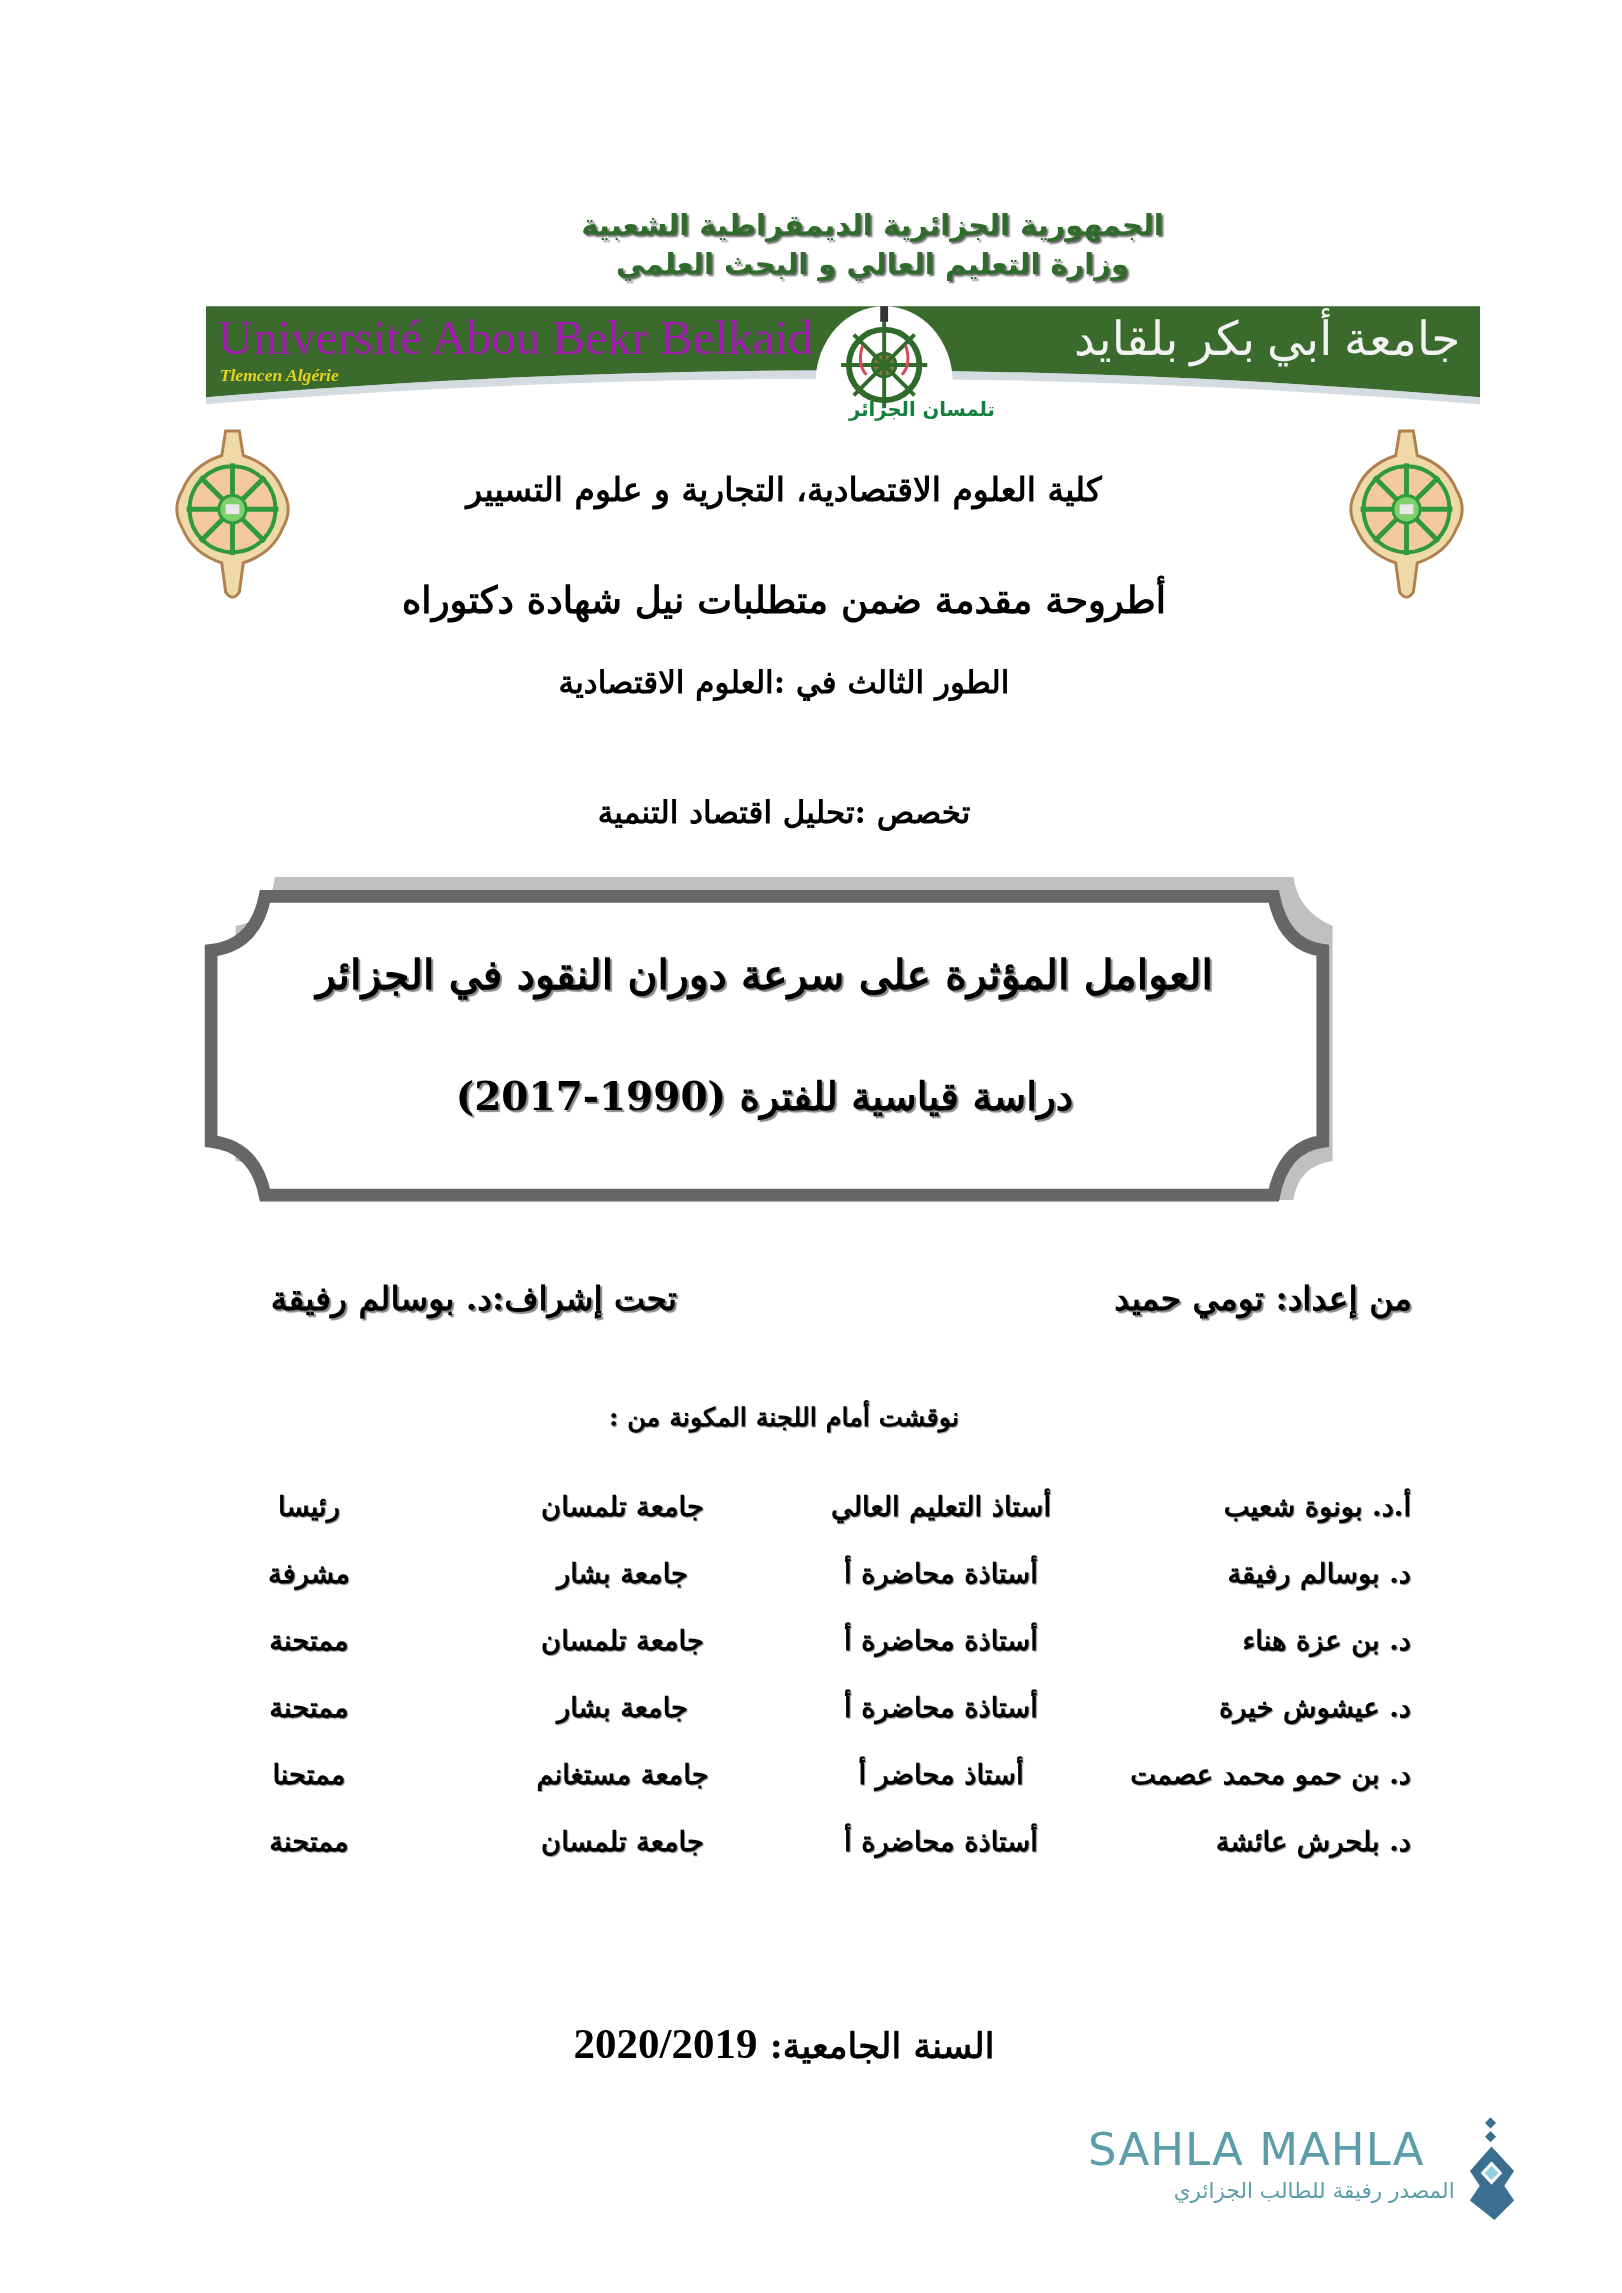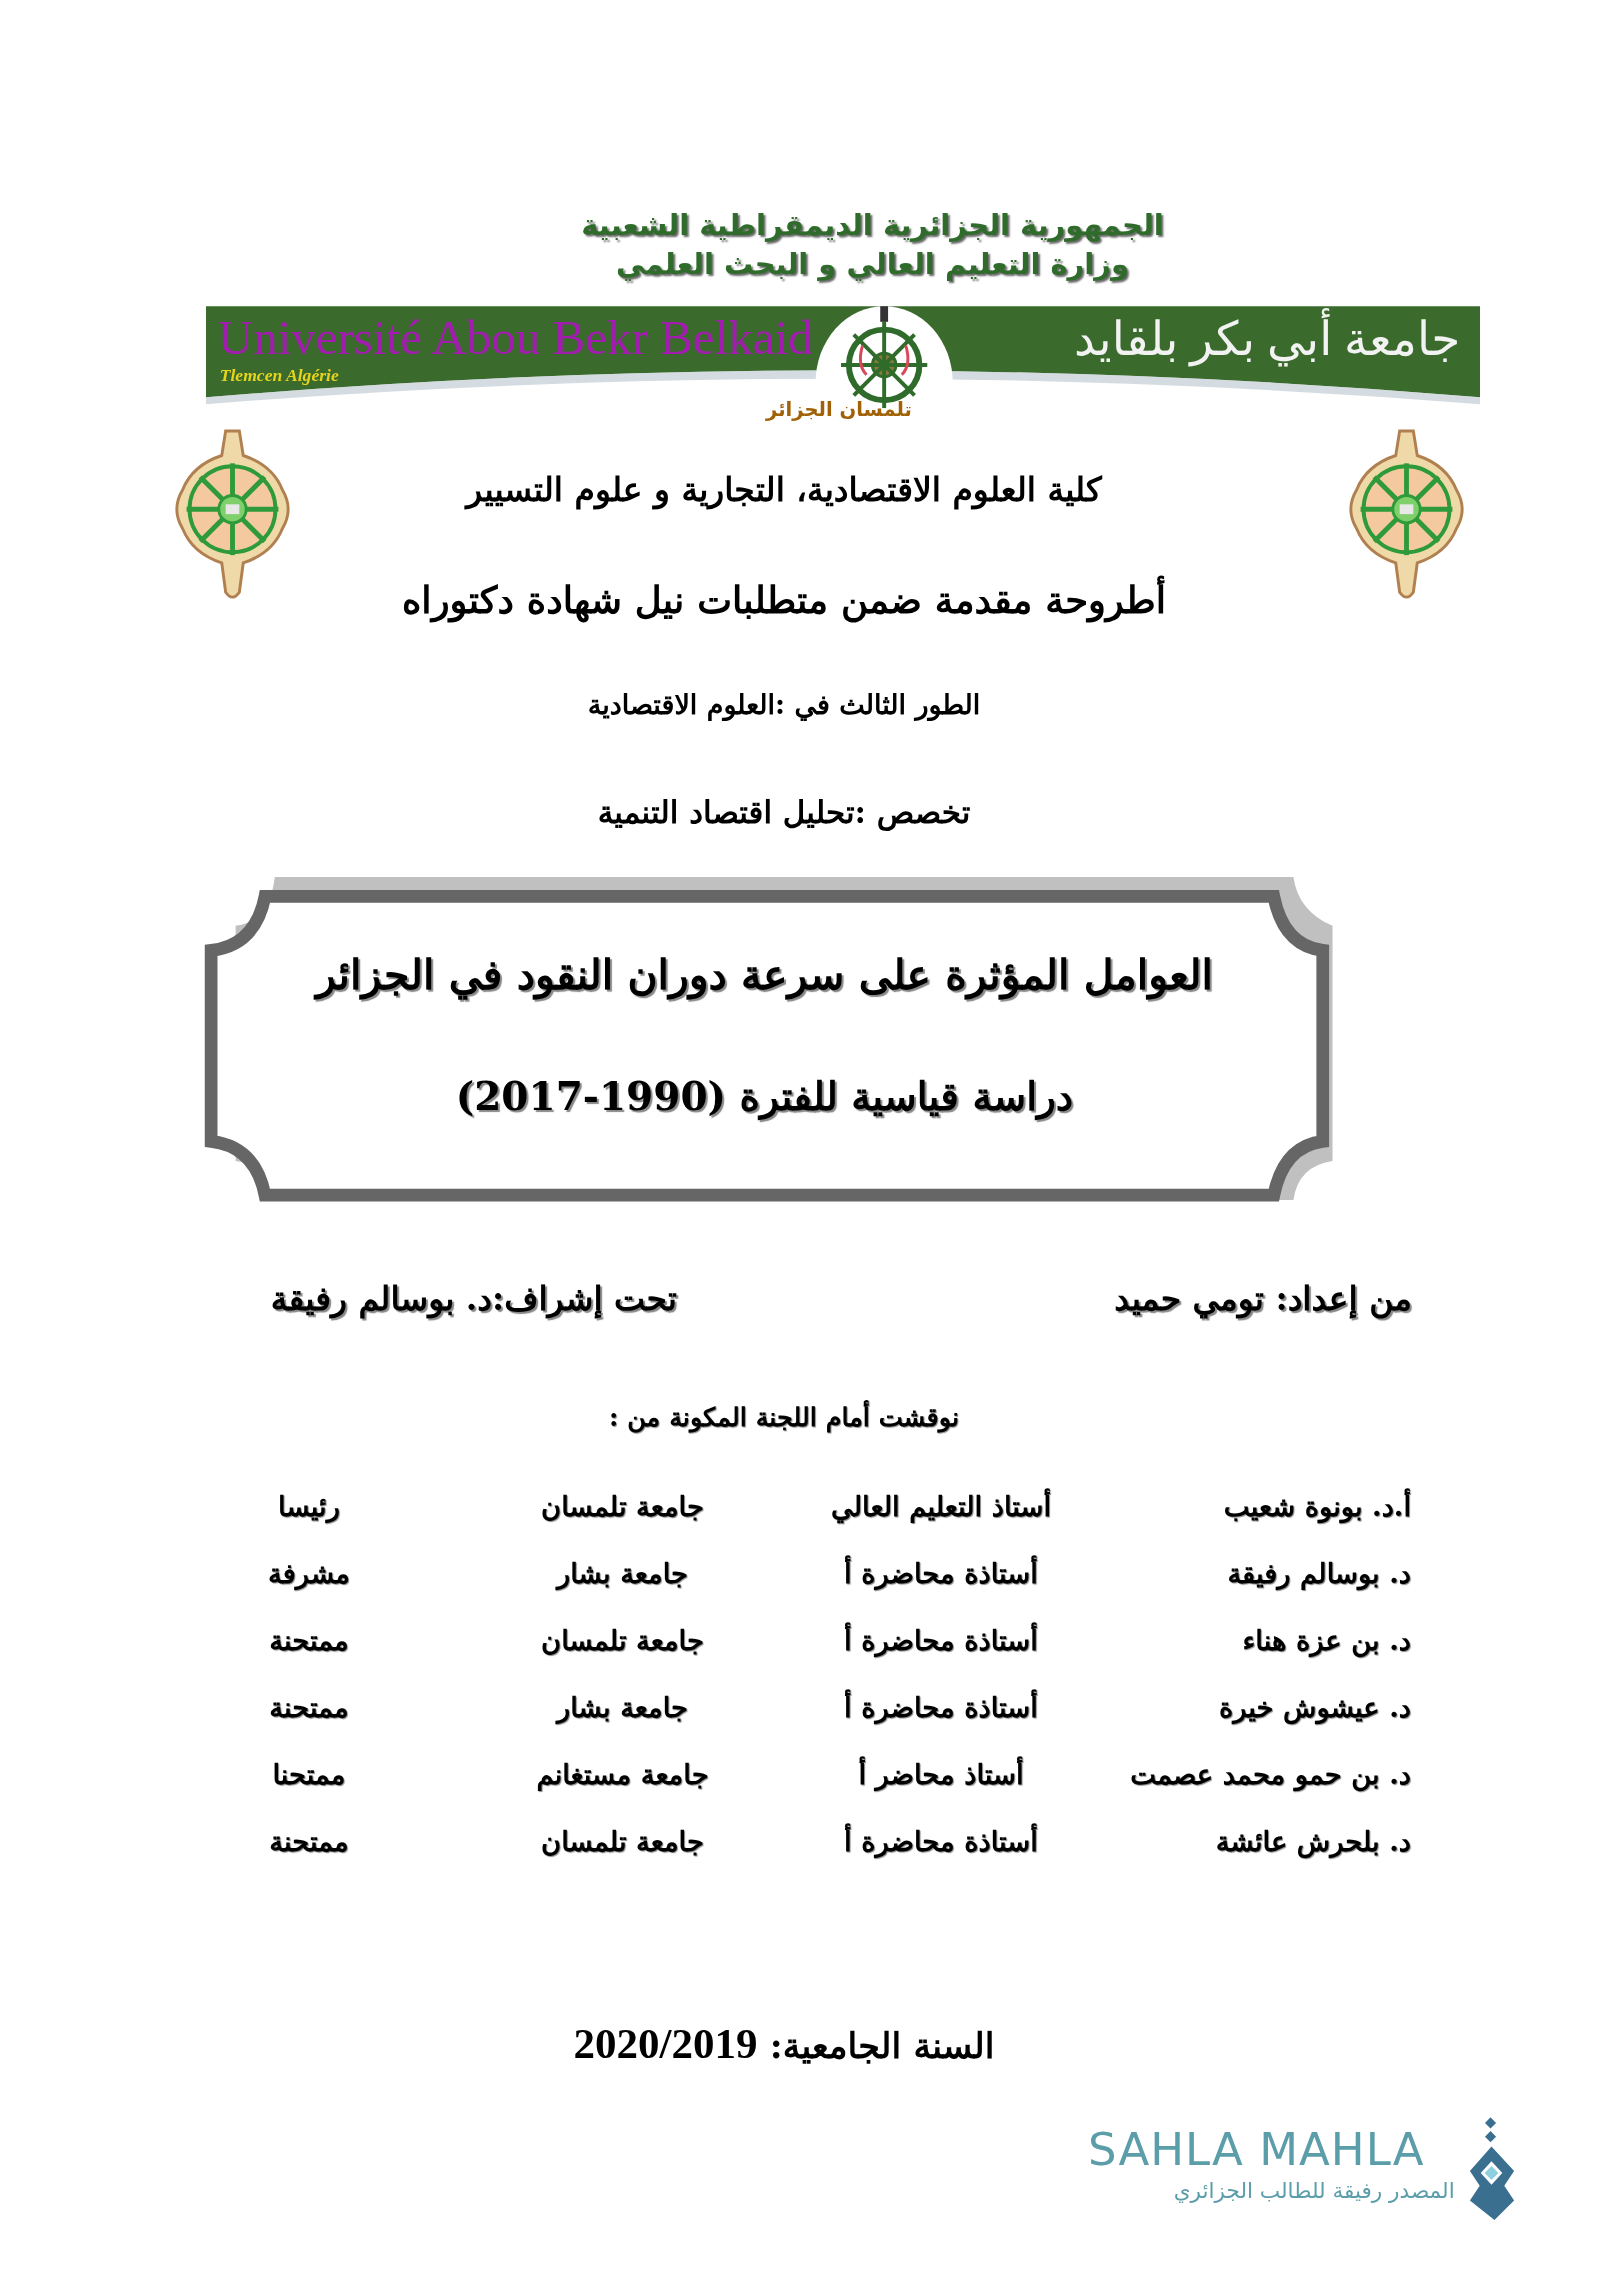--- a/index.html
+++ b/index.html
@@ -17,30 +17,30 @@
 
   
   .banner { left:206px; top:304px; width:1274px; height:118px; }
   .banner svg { position:absolute; left:0; top:0; }
   .banner .fr { position:absolute; left:11.8px; top:5.9px; font-family:"Liberation Serif", serif;
                 color:#a21caf; font-size:49px; line-height:55px; }
   .banner .tl { position:absolute; left:13.7px; top:61px; font-family:"Liberation Serif", serif;
                 font-style:italic; font-weight:bold; color:#e6d31c; font-size:17.6px; }
   .banner .ar { position:absolute; right:19.6px; top:5.9px; font-family:Liberation Serif, serif;
                 color:#f2f2f2; font-size:47px; line-height:59px; direction:rtl; }
-  .banner .sub { position:absolute; left:560px; top:94px; width:216px; text-align:left;
-                 color:#a16207; font-family:"DejaVu Sans", sans-serif; font-weight:bold;
+  .banner .sub { position:absolute; left:608px; top:94px; width:216px; text-align:center;
+                 color:#15803d; font-family:"DejaVu Sans", sans-serif; font-weight:bold;
                  font-size:19.6px; direction:rtl; }
 
   .emblem { width:127px; height:186px; }
 
   .t { text-align:center; font-weight:bold; direction:rtl; }
   .faculty { left:294px; top:470px; width:980px; font-size:33px; }
   .thesis  { left:294px; top:578px; width:980px; font-size:37px; }
-  .cycle   { left:294px; top:689px; width:980px; font-size:27px; }
+  .cycle   { left:294px; top:664px; width:980px; font-size:31px; }
   .spec    { left:294px; top:794px; width:980px; font-size:31px; }
 
   .titlebox { left:196px; top:872px; width:1137px; height:333px; }
   .titlebox svg { position:absolute; left:0; top:0; }
   .title-main { left:255px; top:951px; width:1019px; font-size:41px; text-shadow:2px 2px 1px #888; }
   .title-sub  { left:255px; top:1073px; width:1019px; font-size:39px; text-shadow:2px 2px 1px #888; }
 
   .prep  { left:1000px; top:1279px; width:412px; text-align:right; font-size:33px; font-weight:bold; direction:rtl; text-shadow:2px 2px 1px #888; }
   .sup   { left:265px; top:1279px; width:412px; text-align:right; font-size:33px; font-weight:bold; direction:rtl; text-shadow:2px 2px 1px #888; }
   .jury-title { left:441px; top:1402px; width:686px; font-size:25.5px; text-shadow:1px 1px 1px #888; }

